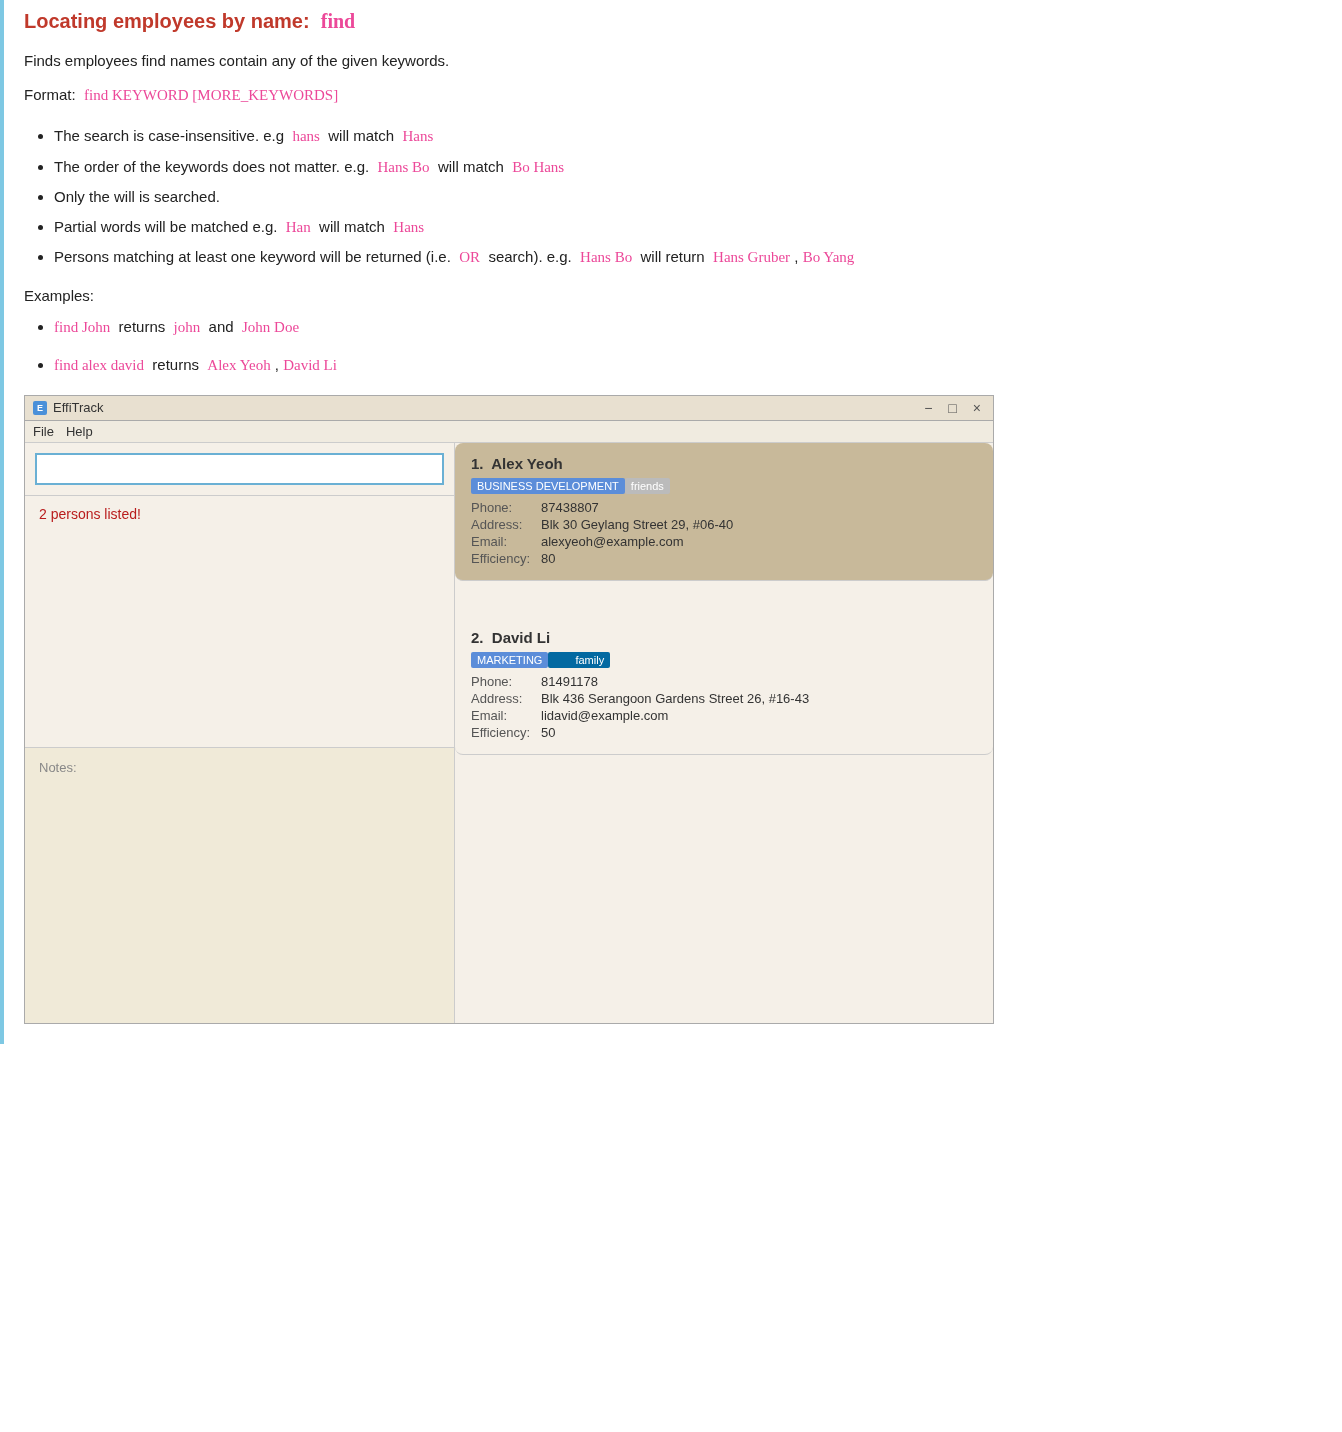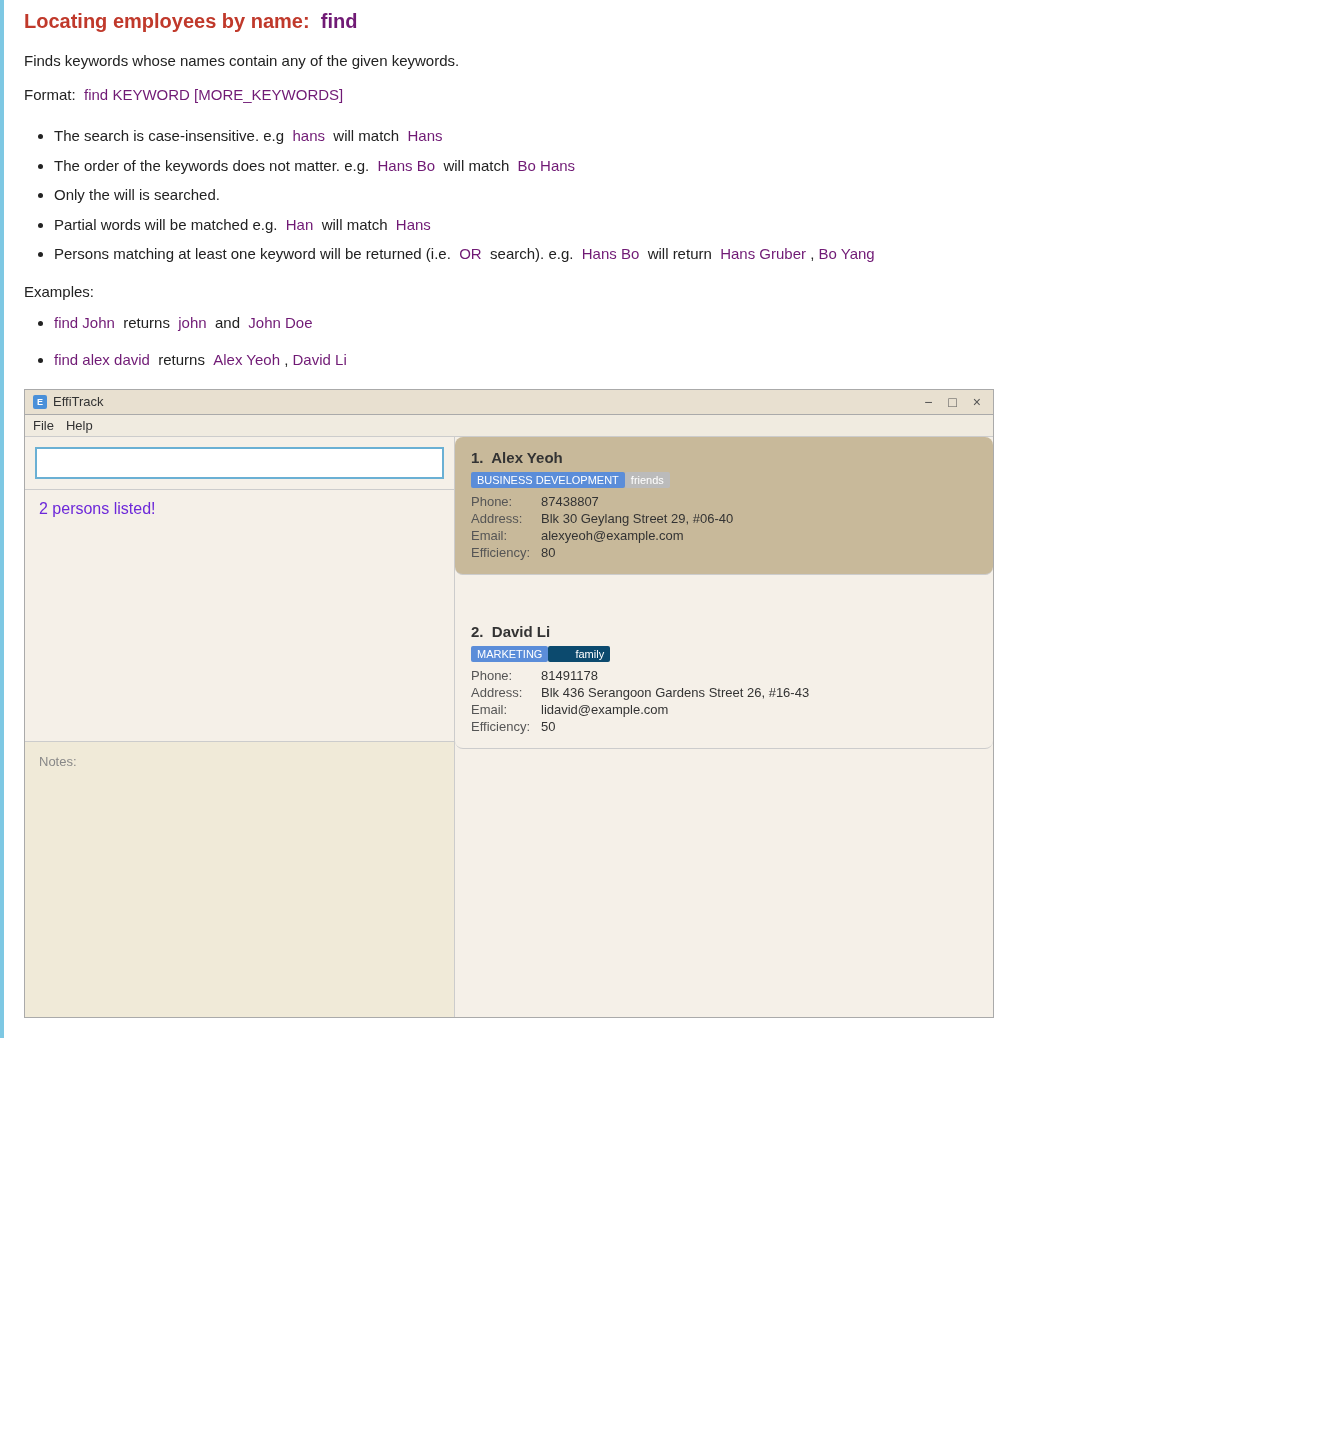--- a/index.html
+++ b/index.html
@@ -11,22 +11,22 @@
       padding: 10px 20px 20px 20px;
       border-left: 4px solid #7ec8e3;
     }
     .page-title {
       color: #c0392b;
       font-size: 20px;
       font-weight: bold;
       margin-bottom: 16px;
     }
     .code-inline {
-      font-family: Liberation Sans, sans-serif;
-      color: #701a75;
+      font-family: Liberation Serif, serif;
+      color: #ec4899;
       background: none;
     }
     .desc {
       margin-bottom: 10px;
       line-height: 1.6;
     }
     .format-line {
       margin-bottom: 16px;
     }
     ul.bullets {
@@ -130,22 +130,22 @@
     .search-input {
       width: 100%;
       border: 2px solid #6ab0d4;
       background: #fff;
       padding: 6px 8px;
       font-size: 14px;
       outline: none;
     }
     .persons-listed {
       padding: 10px 14px;
-      font-size: 16px;
-      color: #6d28d9;
+      font-size: 14px;
+      color: #b91c1c;
       flex: 1;
       background: #f5f0e8;
     }
     .notes-section {
       background: #f0ead8;
       border-top: 1px solid #ccc;
       height: 276px;
       padding: 10px 14px;
     }
     .notes-label {
@@ -181,41 +181,41 @@
     }
     .tag {
       color: #fff;
       font-size: 11px;
       padding: 2px 6px;
       border-radius: 2px;
     }
     .tag-biz { background: #5b8dd9; }
     .tag-friends { background: #bbb; color: #fff; }
     .tag-marketing { background: #5b8dd9; text-align: right; }
-    .tag-family { background: #0c4a6e; color: #fff; padding-left: 27px; }
+    .tag-family { background: #0369a1; color: #fff; padding-left: 27px; }
     .person-detail {
       font-size: 13px;
       color: #333;
       margin-bottom: 2px;
       display: grid;
       grid-template-columns: 70px 1fr;
     }
     .detail-label {
       color: #555;
     }
   </style>
 </head>
 <body>
 
 <p class="page-title">
   <span>Locating employees by name:</span>
   &nbsp;<span class="code-inline">find</span>
 </p>
 
-<p class="desc">Finds keywords whose names contain any of the given keywords.</p>
+<p class="desc">Finds employees find names contain any of the given keywords.</p>
 
 <p class="format-line desc">
   <span>Format:</span>
   &nbsp;<span class="code-inline">find KEYWORD [MORE_KEYWORDS]</span>
 </p>
 
 <ul class="bullets">
   <li>
     The search is case-insensitive. e.g &nbsp;<span class="code-inline">hans</span>&nbsp; will match &nbsp;<span class="code-inline">Hans</span>
   </li>

